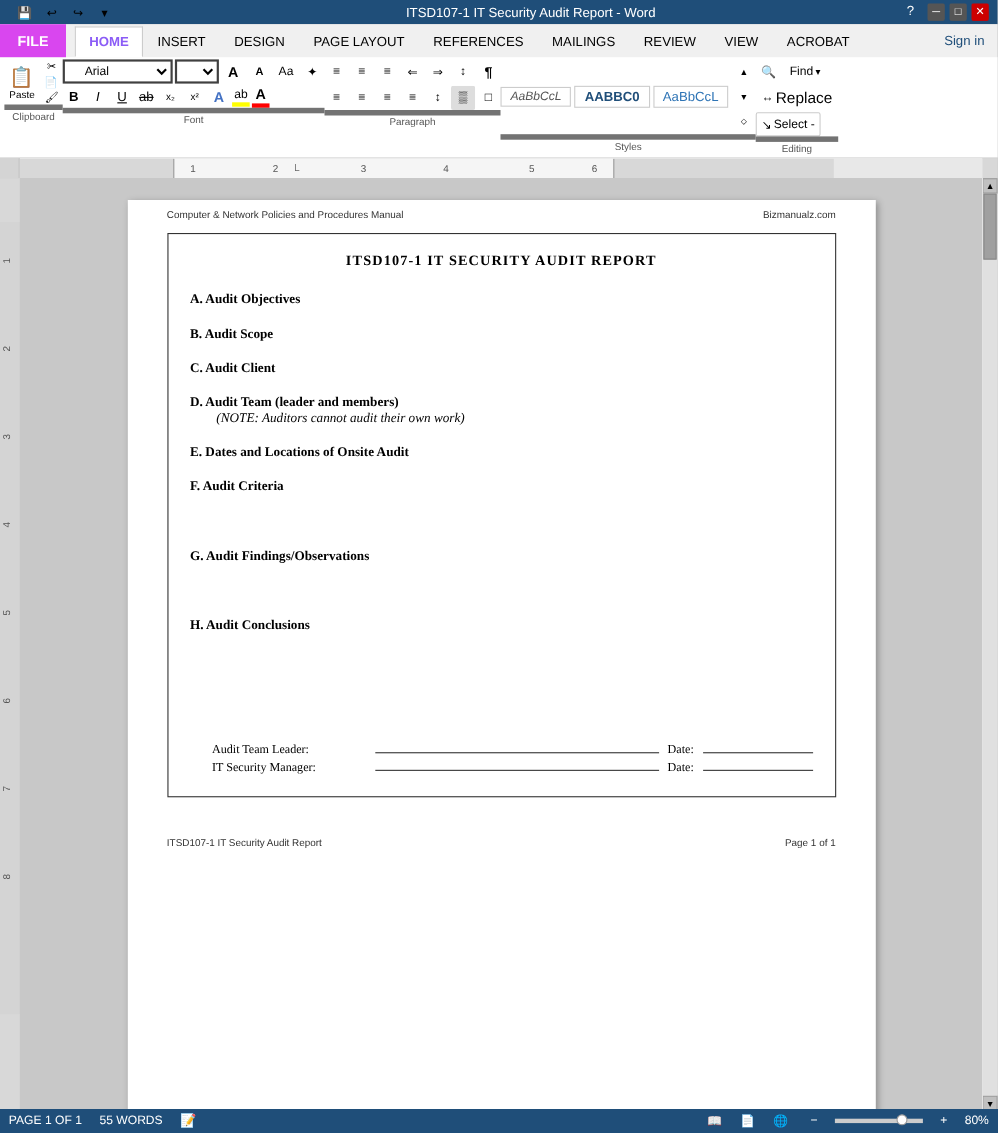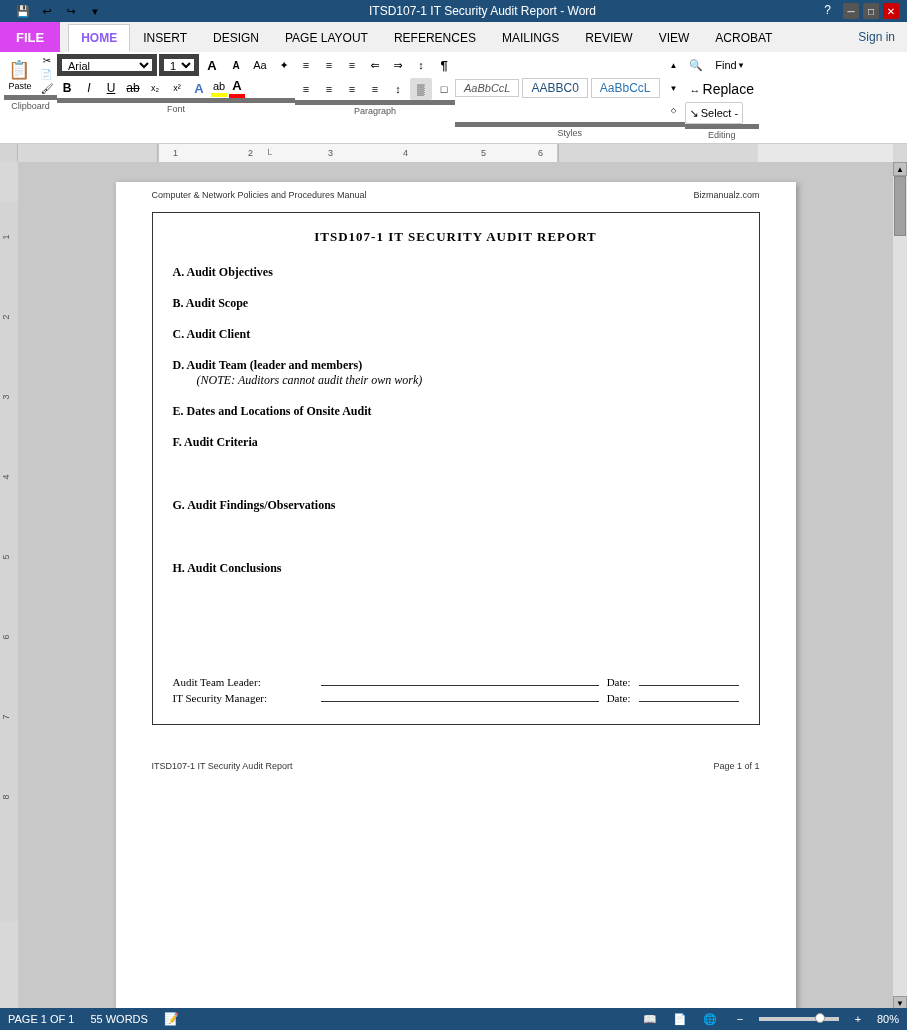--- a/index.html
+++ b/index.html
@@ -58,23 +58,23 @@
       border: 1px solid transparent;
       background: transparent;
       cursor: pointer;
       display: flex; align-items: center; justify-content: center;
       font-size: 11px;
       border-radius: 2px;
     }
 
     .font-select {
       height: 22px;
-      border: 5px solid #404040;
+      border: 2px solid #404040;
       font-size: 11px;
-      padding: 0 2px;
+      padding: 0 14px;
       background: white;
     }
     .font-name { width: 100px; }
     .font-size { width: 40px; }
 
     
     .ruler-container { display: flex; background: #d4d4d4; height: 18px; }
     .ruler-left-margin { width: 18px; background: #d4d4d4; border-right: 1px solid #bbb; }
     .ruler { flex: 1; background: #f5f5f5; position: relative; height: 18px; overflow: hidden; }
 
@@ -159,21 +159,21 @@
       font-family: 'Times New Roman', Times, serif;
       font-size: 11px;
     }
 
     .sig-line {
       display: flex;
       align-items: baseline;
       margin-bottom: 4px;
     }
 
-    .sig-label { min-width: 140px; }
+    .sig-label { min-width: 140px; margin-left: 20px; }
     .sig-underline { flex: 1; border-bottom: 1px solid #333; margin: 0 8px; }
     .sig-date-label { }
     .sig-date-underline { width: 100px; border-bottom: 1px solid #333; margin-left: 8px; display: inline-block; }
 
     .page-footer {
       display: flex;
       justify-content: space-between;
       padding: 4px 36px;
       font-size: 9px;
       color: #333;
@@ -384,21 +384,21 @@
             <button class="tb-btn" style="font-size:11px; background:#ddd;">▒</button>
             <button class="tb-btn" style="font-size:11px;">□</button>
           </div>
         </div>
         <div class="tg-label" style="display:flex; justify-content:center; width:100%;">Paragraph</div>
       </div>
 
       <div class="tg-wrap" style="min-width:200px;">
         <div class="tg-inner" style="align-items:center; gap:3px;">
           <div style="border:1px solid #ccc; padding:2px 8px; font-size:11px; cursor:pointer; background:white; font-style:italic; color:#555;">AaBbCcL</div>
-          <div style="border:1px solid #ccc; padding:2px 8px; font-size:11px; cursor:pointer; background:white; font-weight:normal; font-size:12px; color:#1f4e79;">AABBC0</div>
+          <div style="border:1px solid #ccc; padding:2px 8px; font-size:11px; cursor:pointer; background:white; font-weight:bold; font-size:12px; color:#1f4e79;">AABBC0</div>
           <div style="border:1px solid #ccc; padding:2px 8px; font-size:11px; cursor:pointer; background:white; font-size:12px; color:#2e74b5;">AaBbCcL</div>
           <div style="display:flex; flex-direction:column; gap:1px;">
             <button class="tb-btn" style="font-size:8px;">▲</button>
             <button class="tb-btn" style="font-size:8px;">▼</button>
             <button class="tb-btn" style="font-size:8px;">⬦</button>
           </div>
         </div>
         <div class="tg-label" style="display:flex; justify-content:center; width:100%;">Styles</div>
       </div>
 

